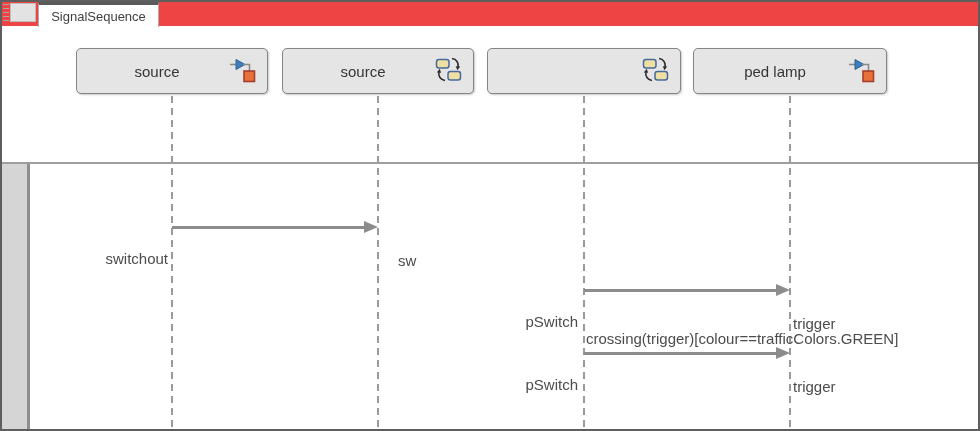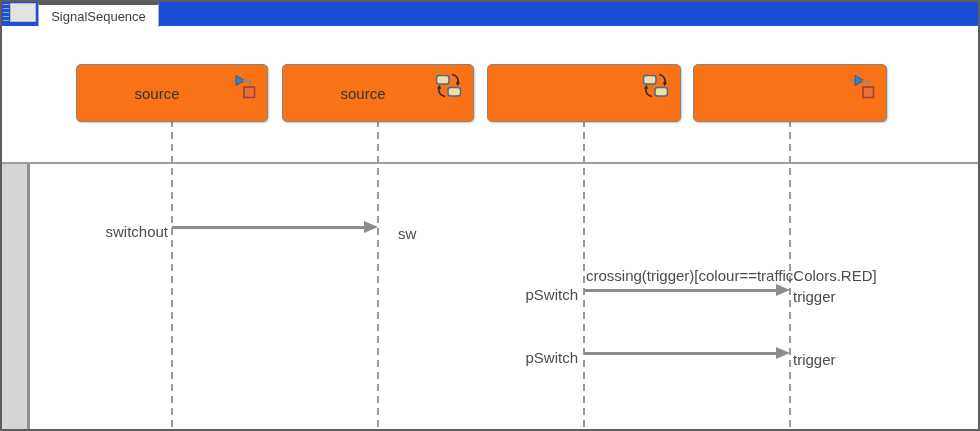--- a/index.html
+++ b/index.html
@@ -5,53 +5,53 @@
   :root{
     --arrow:#8c8c8c; --lifeline:#9a9a9a; --box-border:#858585;
     --label-text:#4c4c4c; --gutter:#d5d5d5; --gutter-edge:#8f8f8f;
     --window-border:#5e5e5e; --tabbar-line:#c9c9c9; --tab-top:#5a5a5a;
   }
   *{box-sizing:border-box; margin:0; padding:0;}
   body{font-family:"Liberation Sans","DejaVu Sans",sans-serif; background:#fff;}
   .window{position:relative; width:980px; height:431px; border:2px solid var(--window-border); background:#fff; overflow:hidden;}
 
   
-  .tab-bar{position:absolute; left:0; top:0; right:0; height:32px; background:#1d4ed8; border-bottom:1px solid var(--tabbar-line);}
+  .tab-bar{position:absolute; left:0; top:0; right:0; height:32px; background:#ef4444; border-bottom:1px solid var(--tabbar-line);}
   .grip{position:absolute; left:1px; top:2px; width:6px; height:18px;
         background:repeating-linear-gradient(to bottom,#a8a8a8 0 1px,transparent 1px 4px);}
   .bar-button{position:absolute; left:8px; top:1px; width:26px; height:19px; background:#e3e3e3; border:1px solid #bdbdbd;}
   .tab{position:absolute; left:36px; top:0; width:121px; height:25px; background:#fff;
        border-top:3px solid var(--tab-top); border-left:1px solid #adadad; border-right:1px solid #adadad;
        display:flex; align-items:center; justify-content:center; z-index:2;}
   .tab-label{font-size:13px; color:#3f3f3f;}
 
   
   .canvas{position:absolute; left:0; top:24px; right:0; bottom:0; background:#fff;}
 
-  .head-box{position:absolute; top:38px; height:58px; background:#f97316; border:1.5px solid var(--box-border);
+  .head-box{position:absolute; top:22px; height:46px; background:#e5e5e5; border:1.5px solid var(--box-border);
             border-radius:5px; box-shadow:1px 1px 2px rgba(0,0,0,.22); z-index:2;}
   .head-label{position:absolute; left:0; right:44px; top:0; bottom:0; display:flex; align-items:center; justify-content:center;
               font-size:15px; color:#353535; padding-left:14px;}
   .head-icon{position:absolute; right:11px; top:7px; width:27px; height:27px;}
 
   .lifeline{position:absolute; top:70px; bottom:0; width:2px; z-index:0;
             background:repeating-linear-gradient(to bottom,var(--lifeline) 0 7px,transparent 7px 12px);}
 
   .separator{position:absolute; left:0; right:0; top:136px; height:2px; background:#9e9e9e; z-index:1;}
   .gutter{position:absolute; left:0; top:138px; bottom:0; width:25px; background:var(--gutter); z-index:3;}
   .gutter-edge{position:absolute; left:25px; top:138px; bottom:0; width:3px; background:var(--gutter-edge); z-index:3;}
 
   
   .message{position:absolute; z-index:2;}
   .msg-event{position:absolute; top:0; font-size:15px; color:var(--label-text); line-height:18px; white-space:nowrap;}
   .msg-event.centered{text-align:center;}
   .msg-line{position:absolute; height:3px; background:var(--arrow);}
   .msg-arrowhead{position:absolute; width:0; height:0; border-top:6px solid transparent; border-bottom:6px solid transparent;
                  border-left:14px solid var(--arrow);}
-  .msg-port{position:absolute; font-size:15px; color:var(--label-text); line-height:17px; white-space:nowrap;}
+  .msg-port{position:absolute; font-size:15px; color:var(--label-text); line-height:17px; white-space:nowrap;margin-top:27px;}
   .msg-port.from{text-align:right;}
 </style>
 </head>
 <body>
 
 <div class="window">
 
   <div class="tab-bar">
     <div class="grip"></div>
     <div class="bar-button"></div>
@@ -100,20 +100,21 @@
           <rect x="13" y="15.5" width="12.5" height="8.5" rx="2.5" fill="#eedfa2" stroke="#47699c" stroke-width="1.5"></rect>
           <path d="M17 2.5 C 21.5 3 24 7 23 11" stroke="#2d2d2d" fill="none" stroke-width="1.6"></path>
           <polygon points="20.8,10.2 25.2,10.6 22.4,14.2" fill="#2d2d2d"></polygon>
           <path d="M10 24.5 C 5.5 24 3 20 4 16" stroke="#2d2d2d" fill="none" stroke-width="1.6"></path>
           <polygon points="6.2,16.8 1.8,16.4 4.6,12.8" fill="#2d2d2d"></polygon>
         </svg>
       </span>
     </div>
 
     <div class="head-box" style="left:691px;width:194px">
+      <span class="head-label">ped lamp</span>
       <span class="head-icon">
         <svg width="27" height="27" viewBox="0 0 27 27">
           <path d="M1 8.5 H7" stroke="#8a8a8a" stroke-width="1.6" fill="none"></path>
           <path d="M7 3.5 L7 13.5 L16 8.5 Z" fill="#3c7ebf" stroke="#2d608f" stroke-width="1"></path>
           <path d="M14 8.5 H20.5 V15" stroke="#8a8a8a" stroke-width="1.6" fill="none"></path>
           <rect x="15" y="15" width="10.5" height="10.5" fill="#e8713a" stroke="#a63d2f" stroke-width="1.6"></rect>
         </svg>
       </span>
     </div>
 
@@ -122,28 +123,28 @@
     <div class="gutter-edge"></div>
 
     <div class="message" style="left:60px;top:177px;width:330px;height:42px">
       <div class="msg-line" style="left:110px;top:23px;width:192px"></div>
       <div class="msg-arrowhead" style="left:302px;top:18px"></div>
       <span class="msg-port from" style="left:0;top:20px;width:106px">switchout</span>
       <span class="msg-port" style="left:336px;top:22px">sw</span>
     </div>
 
     <div class="message" style="left:470px;top:241px;width:506px;height:42px">
-      <span class="msg-event" style="left:114px">crossing(trigger)[colour==trafficColors.RED]</span>
       <div class="msg-line" style="left:112px;top:22px;width:192px"></div>
       <div class="msg-arrowhead" style="left:304px;top:17px"></div>
       <span class="msg-port from" style="left:0;top:19px;width:106px">pSwitch</span>
       <span class="msg-port" style="left:321px;top:21px">trigger</span>
     </div>
 
     <div class="message" style="left:470px;top:304px;width:506px;height:42px">
+      <span class="msg-event" style="left:114px">crossing(trigger)[colour==trafficColors.GREEN]</span>
       <div class="msg-line" style="left:112px;top:22px;width:192px"></div>
       <div class="msg-arrowhead" style="left:304px;top:17px"></div>
       <span class="msg-port from" style="left:0;top:19px;width:106px">pSwitch</span>
       <span class="msg-port" style="left:321px;top:21px">trigger</span>
     </div>
 
   </div>
 </div>
 
 </body></html>

